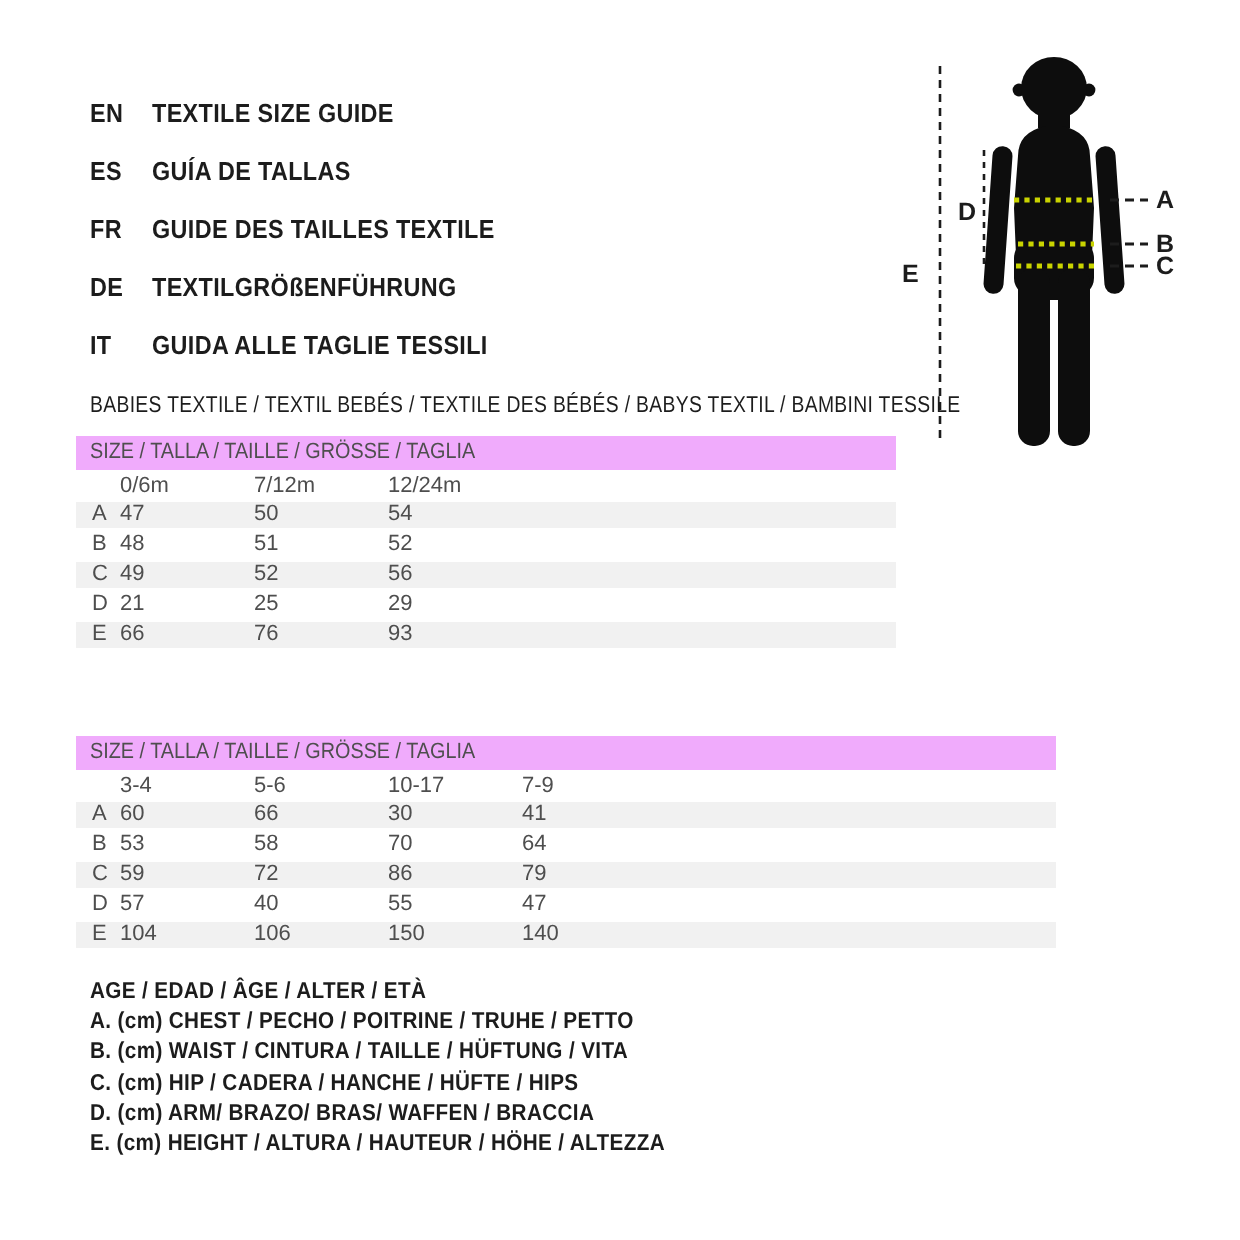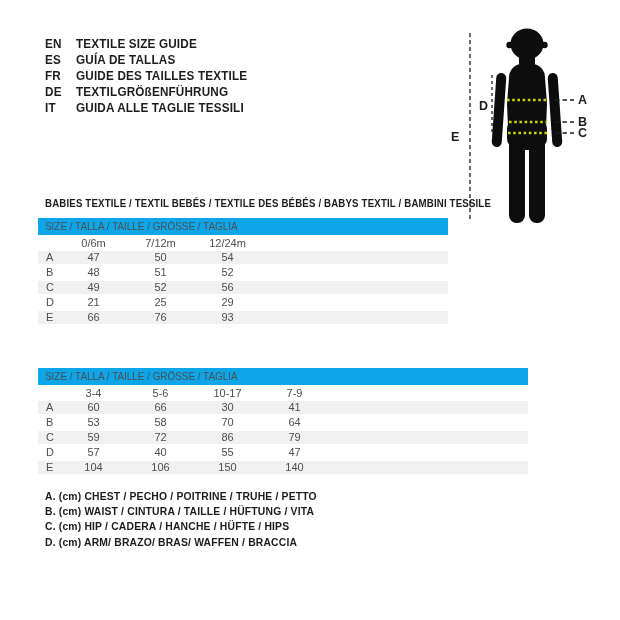--- a/index.html
+++ b/index.html
@@ -3,44 +3,44 @@
 <meta charset="utf-8">
 <style>
   html,body{margin:0;padding:0;background:#fff;}
   .canvas{position:relative;width:620px;height:620px;background:#ffffff;overflow:hidden;
           font-family:"Liberation Sans",sans-serif;color:#1c1c1c;-webkit-font-smoothing:antialiased;}
   .cond{display:inline-block;transform:scaleX(0.84);transform-origin:0 50%;white-space:nowrap;}
   .cond2{display:inline-block;transform:scaleX(0.9);transform-origin:0 50%;white-space:nowrap;}
 
   
   .langs{position:absolute;left:45px;top:36px;}
-  .lang-row{display:flex;height:15.8px;align-items:center;font-size:13px;font-weight:700;letter-spacing:.2px;}
+  .lang-row{display:flex;height:15.8px;align-items:center;font-size:13px;font-weight:700;letter-spacing:.2px;margin-top:13px;}
   .lang-code{width:31px;flex:none;}
   .lang-code span{display:inline-block;transform:scaleX(.9);transform-origin:0 50%;}
 
   
   .diagram{position:absolute;left:443px;top:16px;}
   .diagram text{font-family:"Liberation Sans",sans-serif;font-size:12.5px;font-weight:600;fill:#1c1c1c;}
 
   
-  .sec-title{position:absolute;left:45px;font-size:11.5px;font-weight:700;letter-spacing:.2px;}
+  .sec-title{position:absolute;left:45px;font-size:11.5px;font-weight:400;letter-spacing:.2px;}
   .title-babies{top:197px;}
   .title-children{top:349px;}
 
   
   .table{position:absolute;left:38px;font-size:11px;color:#4e4e4e;}
   .t-babies{top:218px;width:410px;}
   .t-children{top:368px;width:490px;}
-  .thead{height:17px;line-height:17px;background:#0ea5e9;padding-left:7px;box-sizing:border-box;}
+  .thead{height:17px;line-height:17px;background:#f0abfc;padding-left:7px;box-sizing:border-box;}
   .colrow{height:16px;line-height:16px;display:grid;}
   .row{height:15px;line-height:13px;display:grid;border-bottom:2px solid #ffffff;box-sizing:border-box;}
   .row.odd{background:#f1f1f1;}
   .t-babies .colrow,.t-babies .row{grid-template-columns:22px 67px 67px 67px;}
   .t-children .colrow,.t-children .row{grid-template-columns:22px 67px 67px 67px 67px;}
-  .colrow span,.row span{text-align:center;}
+  .colrow span,.row span{}
   .colrow .c0,.row .c0{text-align:left;padding-left:8px;}
 
   
   .legend{position:absolute;left:45px;top:489px;font-size:11.5px;font-weight:700;letter-spacing:.2px;}
   .legend > div{line-height:15.2px;height:15.2px;}
 </style>
 </head>
 <body>
 
 <div class="canvas">
@@ -190,19 +190,21 @@
     <div class="row odd">
       <span class="c0">E</span>
       <span>104</span>
       <span>106</span>
       <span>150</span>
       <span>140</span>
     </div>
   </div>
 
   <div class="legend">
+    <div><span class="cond2">AGE / EDAD / ÂGE / ALTER / ETÀ</span></div>
     <div><span class="cond2">A. (cm) CHEST / PECHO / POITRINE / TRUHE / PETTO</span></div>
     <div><span class="cond2">B. (cm) WAIST / CINTURA / TAILLE / HÜFTUNG / VITA</span></div>
     <div><span class="cond2">C. (cm) HIP / CADERA / HANCHE / HÜFTE / HIPS</span></div>
     <div><span class="cond2">D. (cm) ARM/ BRAZO/ BRAS/ WAFFEN / BRACCIA</span></div>
+    <div><span class="cond2">E. (cm) HEIGHT / ALTURA / HAUTEUR / HÖHE / ALTEZZA</span></div>
   </div>
 
 </div>
 
 </body></html>

